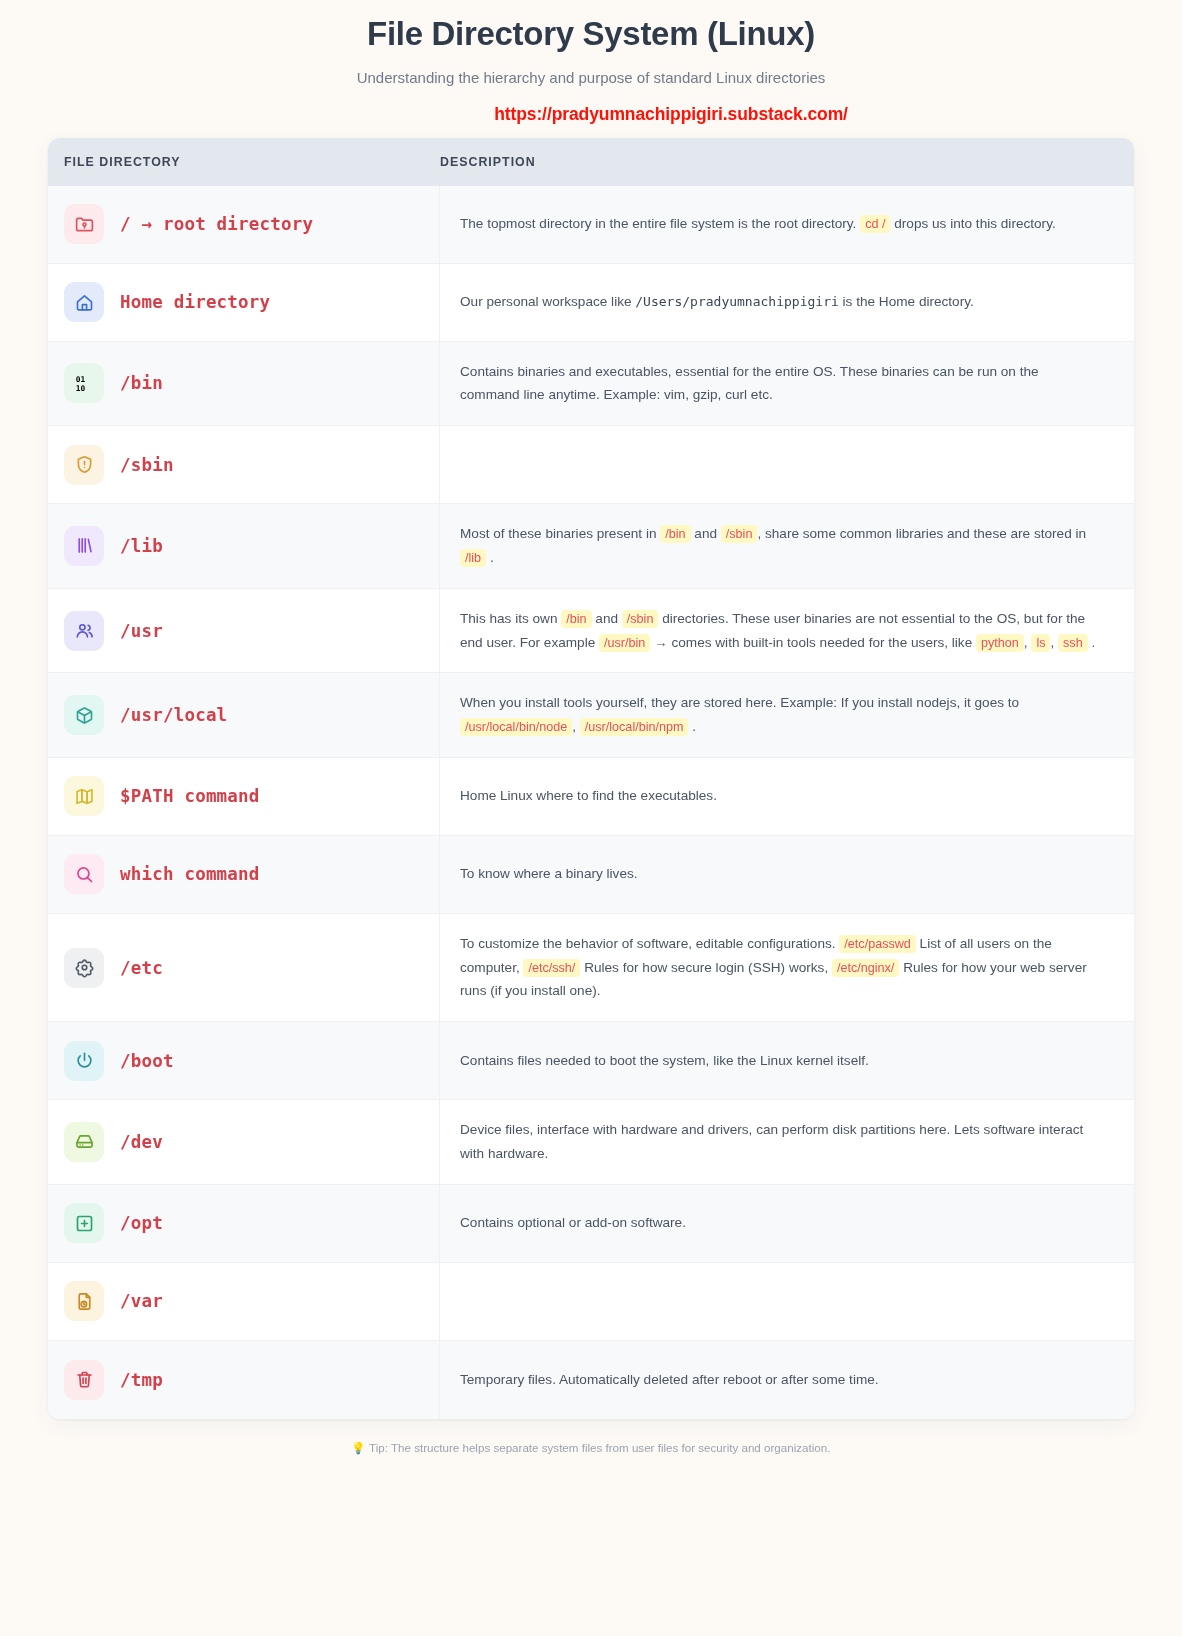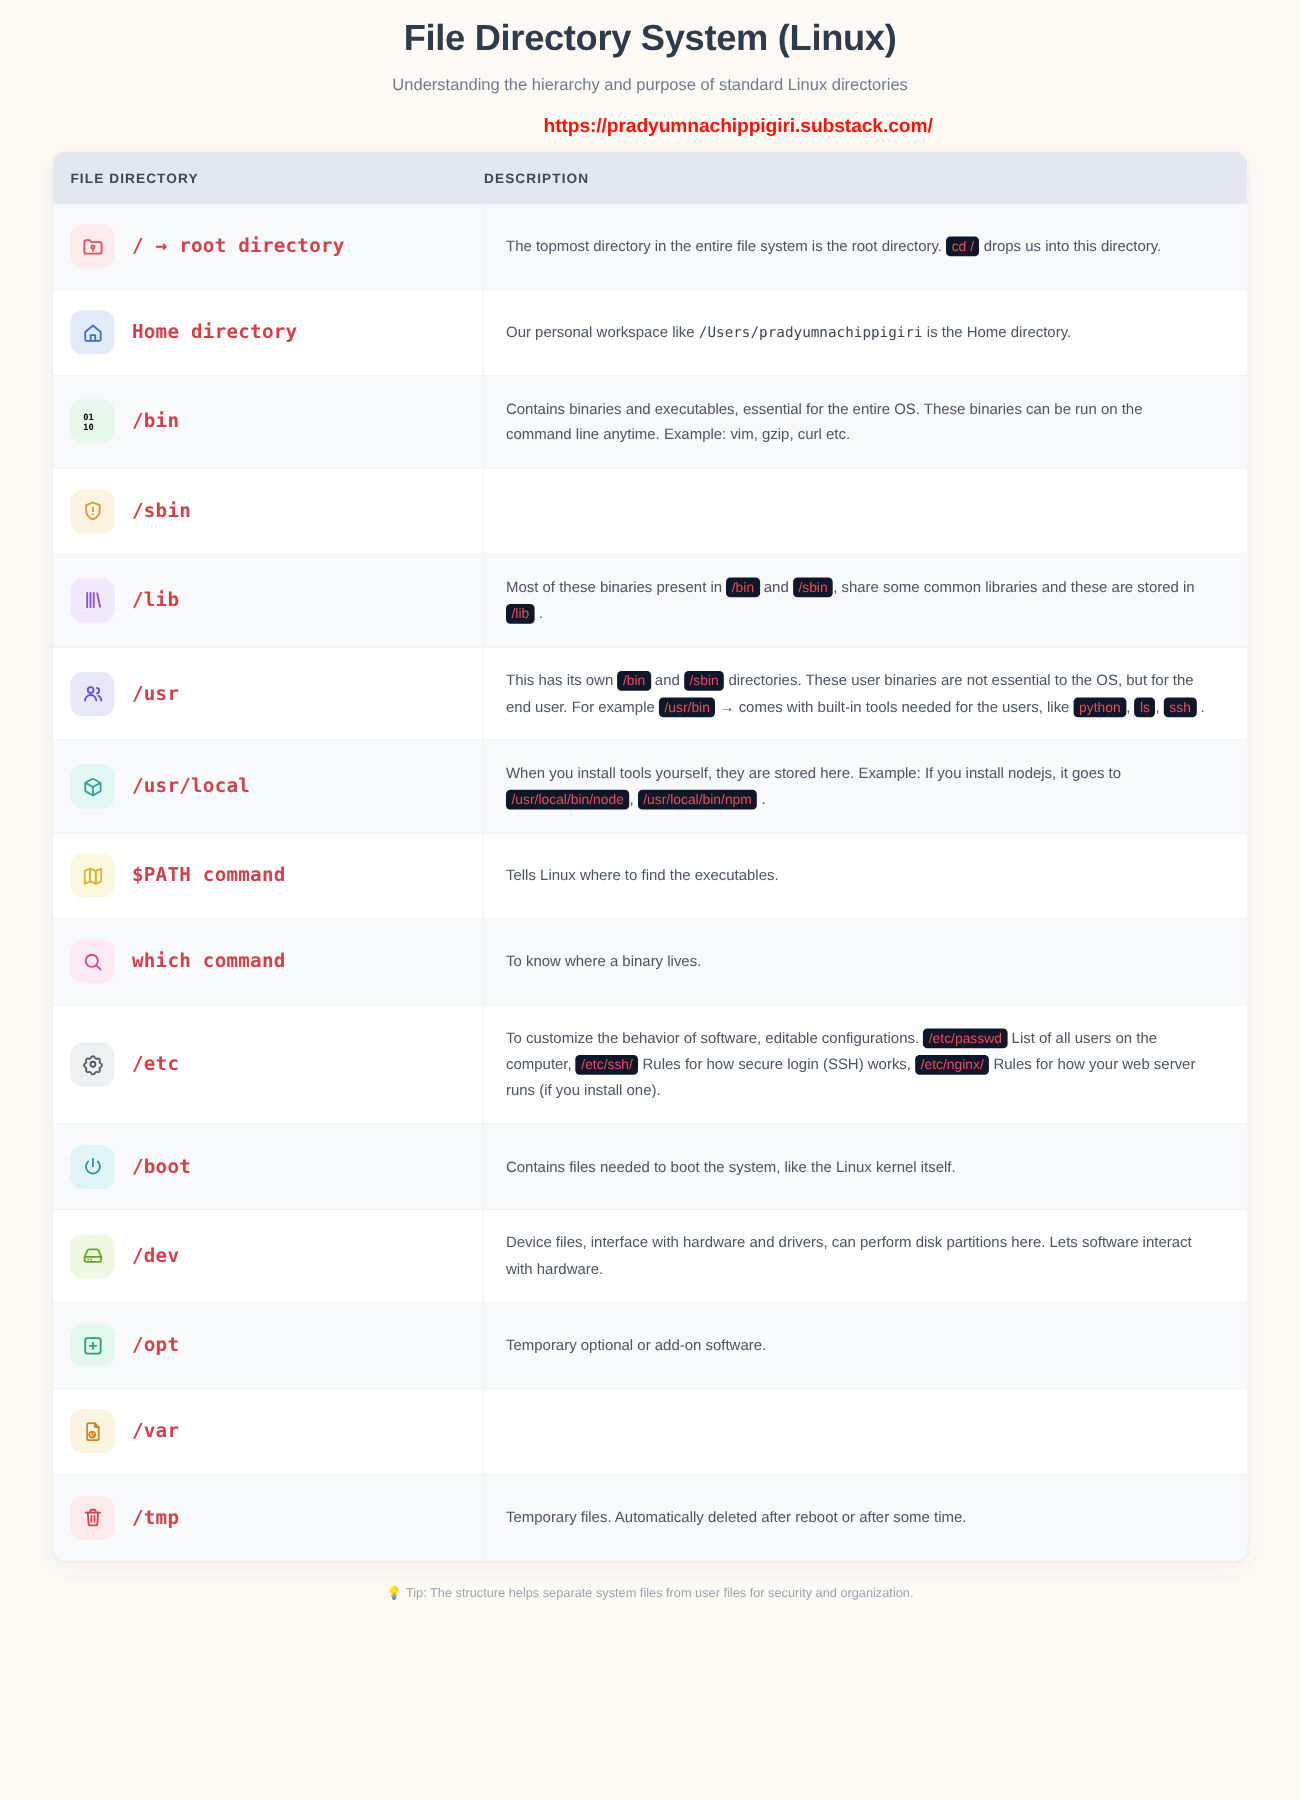--- a/index.html
+++ b/index.html
@@ -106,21 +106,21 @@
     color: #d2404a;
     letter-spacing: 0.2px;
   }
 
   .desc {
     font-size: 13.6px;
     line-height: 1.75;
     color: #4a5463;
   }
   .desc .code {
-    background: #0f172a;
+    background: #fef9c3;
     color: #e8505b;
     border-radius: 4px;
     padding: 2px 5px;
     font-size: 12.6px;
     font-family: "Liberation Sans", sans-serif;
     white-space: nowrap;
   }
   .desc .mono {
     font-family: "DejaVu Sans Mono", monospace;
     font-size: 13px;
@@ -262,21 +262,21 @@
             <span class="icon-wrap" style="background: rgb(252, 248, 221); color: rgb(214, 184, 46);">
               <svg width="21" height="21" viewBox="0 0 24 24" fill="none" stroke="currentColor" stroke-width="1.9" stroke-linecap="round" stroke-linejoin="round">
                 <path d="M3.5 6.4 9 4.2v13.4l-5.5 2.2z"></path>
                 <path d="M9 4.2l6 2.3v13.3L9 17.6z"></path>
                 <path d="M15 6.5l5.5-2.3v13.4L15 19.8z"></path>
               </svg>
             </span>
             <span class="dirname">$PATH command</span>
           </div>
           <div class="cell-desc">
-            <div class="desc">Tells Linux where to find the executables.</div>
+            <div class="desc">Home Linux where to find the executables.</div>
           </div>
         </div>
         <div class="row alt">
           <div class="cell-dir">
             <span class="icon-wrap" style="background: rgb(253, 234, 243); color: rgb(224, 67, 143);">
               <svg width="21" height="21" viewBox="0 0 24 24" fill="none" stroke="currentColor" stroke-width="1.9" stroke-linecap="round" stroke-linejoin="round">
                 <circle cx="10.8" cy="10.8" r="6.3"></circle>
                 <path d="M15.5 15.5 20 20"></path>
               </svg>
             </span>
@@ -335,21 +335,21 @@
             <span class="icon-wrap" style="background: rgb(227, 247, 238); color: rgb(42, 163, 110);">
               <svg width="21" height="21" viewBox="0 0 24 24" fill="none" stroke="currentColor" stroke-width="1.9" stroke-linecap="round" stroke-linejoin="round">
                 <rect x="4" y="4" width="16" height="16" rx="2.3"></rect>
                 <path d="M12 8.6v6.8"></path>
                 <path d="M8.6 12h6.8"></path>
               </svg>
             </span>
             <span class="dirname">/opt</span>
           </div>
           <div class="cell-desc">
-            <div class="desc">Temporary optional or add-on software.</div>
+            <div class="desc">Contains optional or add-on software.</div>
           </div>
         </div>
         <div class="row plain">
           <div class="cell-dir">
             <span class="icon-wrap" style="background: rgb(253, 244, 224); color: rgb(199, 138, 35);">
               <svg width="21" height="21" viewBox="0 0 24 24" fill="none" stroke="currentColor" stroke-width="1.9" stroke-linecap="round" stroke-linejoin="round">
                 <path d="M14 3.2H7.8A1.8 1.8 0 0 0 6 5v14a1.8 1.8 0 0 0 1.8 1.8h8.4A1.8 1.8 0 0 0 18 19V7.2z"></path>
                 <path d="M14 3.2v4h4"></path>
                 <circle cx="11.3" cy="15" r="3.1"></circle>
                 <path d="M11.3 13.4V15l1.2.8"></path>

